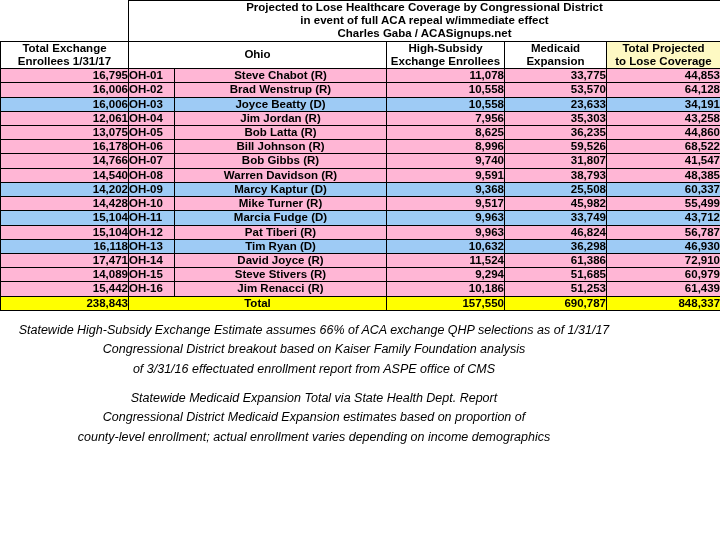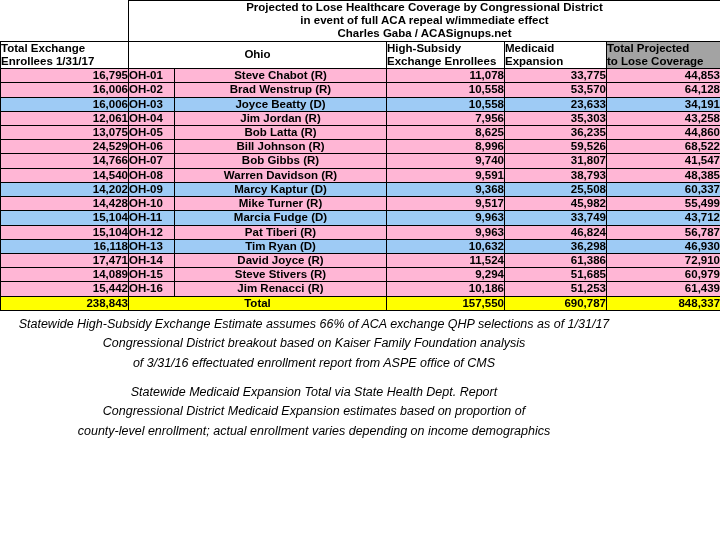--- a/index.html
+++ b/index.html
@@ -52,34 +52,34 @@
     font-size: 13px;
     padding: 6px 4px 7px 4px;
     line-height: 1.45;
   }
   .title-l1 { display: block; }
   .title-l2 { display: block; }
   .title-l3 { display: block; }
 
   
   .hdr {
-    text-align: left;
+    text-align: center;
     font-weight: bold;
     font-size: 12px;
     background: #ffffff;
     padding: 4px 3px;
     line-height: 1.25;
   }
   .hdr-state {
     font-size: 19px;
     font-weight: bold;
     text-align: center;
   }
   .hdr-total {
-    background: #a3a3a3;
+    background: #fef9c3;
   }
 
   
   .num {
     text-align: right;
     padding-right: 5px;
     font-weight: bold;
     font-size: 11.5px;
   }
   .dist {
@@ -103,21 +103,21 @@
     padding-left: 5px;
   }
 
   
   .notes {
     width: 628px;
     text-align: center;
     font-style: italic;
     font-size: 12.5px;
     line-height: 1.55;
-    padding-top: 4px;
+    padding-top: 10px;
   }
   .notes .gap {
     height: 10px;
   }
   .spacer-left {
     background: #ffffff;
   }
 </style>
 </head>
 <body>
@@ -198,21 +198,21 @@
         </tr>
         <tr>
           <td class="num pink">13,075</td>
           <td class="dist pink">OH-05</td>
           <td class="rep pink">Bob Latta (R)</td>
           <td class="num pink">8,625</td>
           <td class="num pink">36,235</td>
           <td class="num pink">44,860</td>
         </tr>
         <tr>
-          <td class="num pink">24,529</td>
+          <td class="num pink">16,178</td>
           <td class="dist pink">OH-06</td>
           <td class="rep pink">Bill Johnson (R)</td>
           <td class="num pink">8,996</td>
           <td class="num pink">59,526</td>
           <td class="num pink">68,522</td>
         </tr>
         <tr>
           <td class="num pink">14,766</td>
           <td class="dist pink">OH-07</td>
           <td class="rep pink">Bob Gibbs (R)</td>

